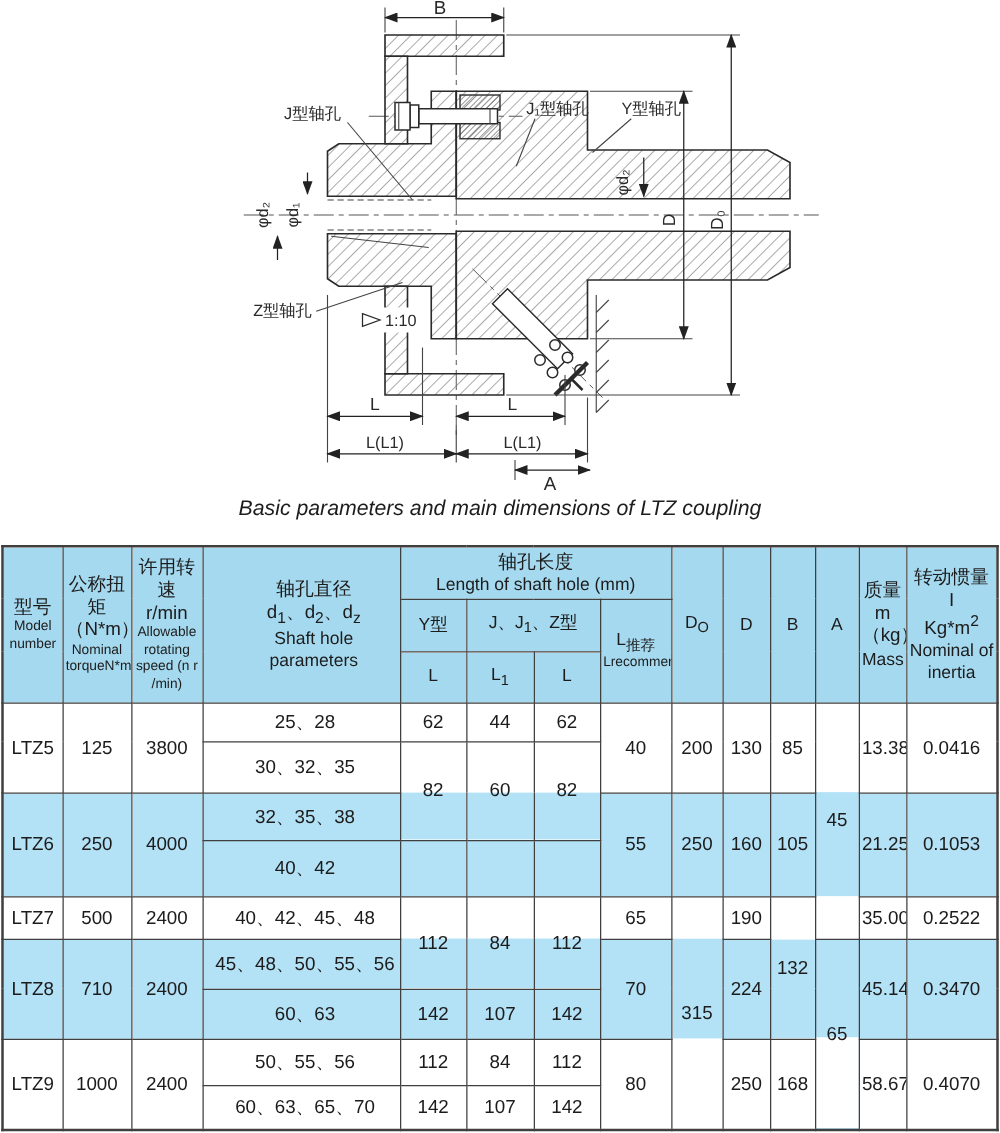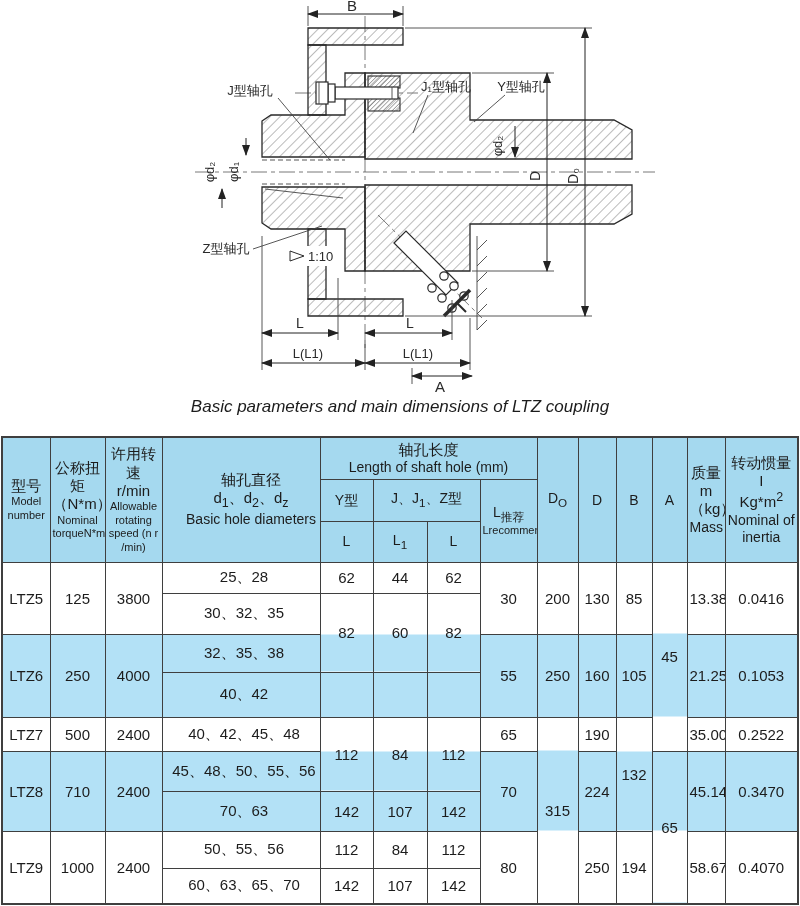--- a/index.html
+++ b/index.html
@@ -233,21 +233,21 @@
           <div class="hd-en">Nominal torqueN*m</div>
         </th>
         <th rowspan="3" class="ta-l">
           <div>许用转速</div>
           <div>r/min</div>
           <div class="hd-en">Allowable rotating speed (n r /min)</div>
         </th>
         <th rowspan="3" class="ta-l pl22">
           <div>轴孔直径</div>
           <div>d<sub>1</sub>、d<sub>2</sub>、d<sub>z</sub></div>
-          <div class="hd-big">Basic hole diameters</div>
+          <div class="hd-big">Shaft hole parameters</div>
         </th>
         <th colspan="4">
           <div>轴孔长度</div>
           <div class="hd-big">Length of shaft hole (mm)</div>
         </th>
         <th rowspan="3"><span class="hd-big">D<sub>O</sub></span></th>
         <th rowspan="3"><span class="hd-big">D</span></th>
         <th rowspan="3"><span class="hd-big">B</span></th>
         <th rowspan="3"><span class="hd-big">A</span></th>
         <th rowspan="3">
@@ -279,21 +279,21 @@
     <tbody>
 
       <tr class="h31">
         <td rowspan="2">LTZ5</td>
         <td rowspan="2">125</td>
         <td rowspan="2">3800</td>
         <td class="ta-l pl8">25、28</td>
         <td>62</td>
         <td>44</td>
         <td>62</td>
-        <td rowspan="2">30</td>
+        <td rowspan="2">40</td>
         <td rowspan="2">200</td>
         <td rowspan="2">130</td>
         <td rowspan="2">85</td>
         <td rowspan="5" class="cell-a567">45</td>
         <td rowspan="2">13.38</td>
         <td rowspan="2">0.0416</td>
       </tr>
 
       <tr class="h41">
         <td class="ta-l pl8">30、32、35</td>
@@ -344,37 +344,37 @@
         <td rowspan="2">2400</td>
         <td class="ta-l pl8">45、48、50、55、56</td>
         <td rowspan="2">70</td>
         <td rowspan="2">224</td>
         <td rowspan="4" class="cell-a89">65</td>
         <td rowspan="2">45.14</td>
         <td rowspan="2">0.3470</td>
       </tr>
 
       <tr class="h40 blue">
-        <td class="ta-l pl8">70、63</td>
+        <td class="ta-l pl8">60、63</td>
         <td>142</td>
         <td>107</td>
         <td>142</td>
       </tr>
 
       <tr class="h37">
         <td rowspan="2">LTZ9</td>
         <td rowspan="2">1000</td>
         <td rowspan="2">2400</td>
         <td class="ta-l pl8">50、55、56</td>
         <td>112</td>
         <td>84</td>
         <td>112</td>
         <td rowspan="2">80</td>
         <td rowspan="2">250</td>
-        <td rowspan="2">194</td>
+        <td rowspan="2">168</td>
         <td rowspan="2">58.67</td>
         <td rowspan="2">0.4070</td>
       </tr>
 
       <tr class="h36">
         <td class="ta-l pl8">60、63、65、70</td>
         <td>142</td>
         <td>107</td>
         <td>142</td>
       </tr>

